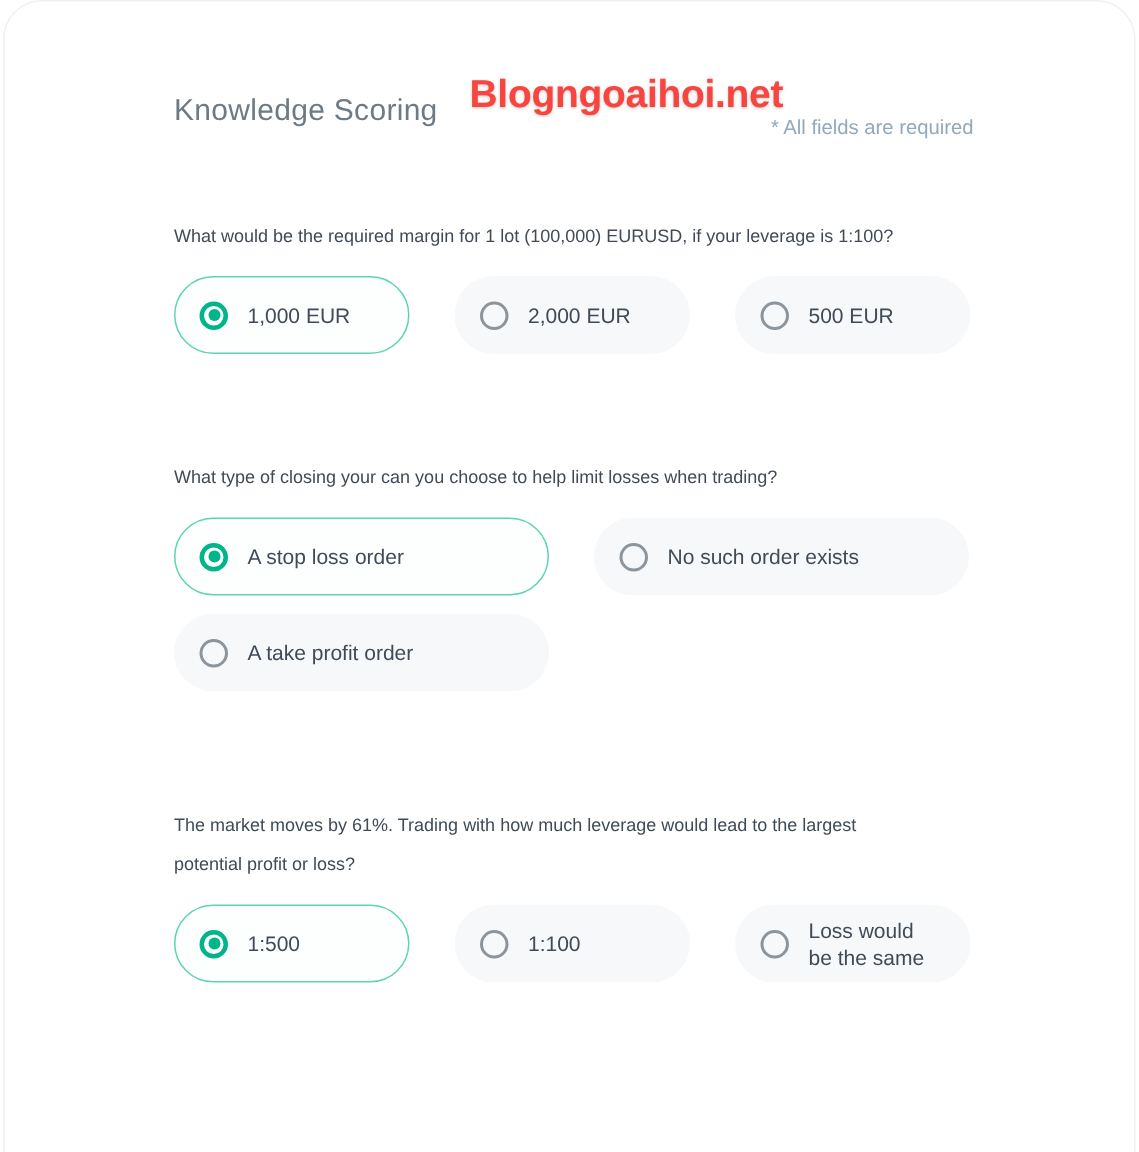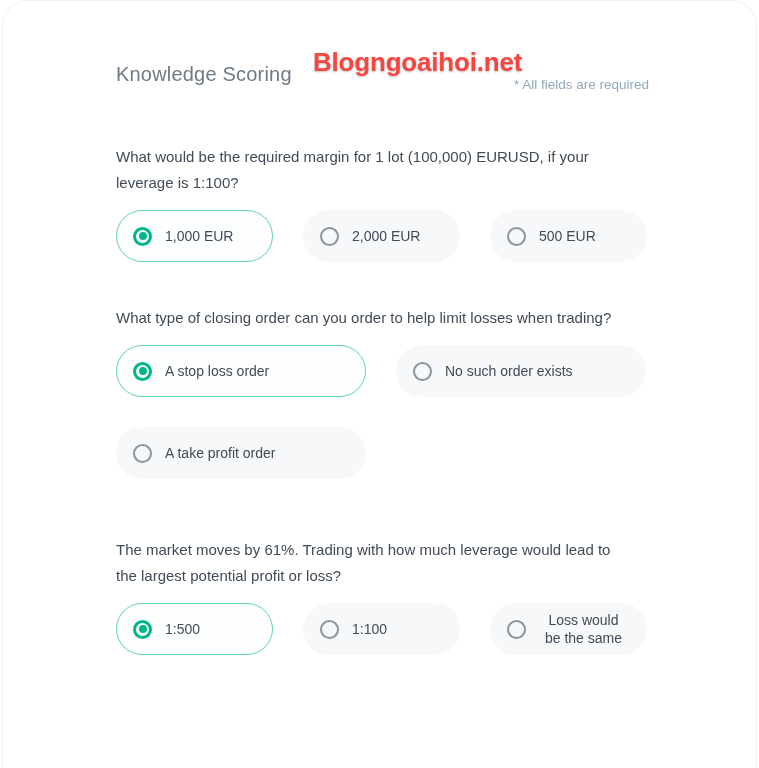--- a/index.html
+++ b/index.html
@@ -72,31 +72,30 @@
     pointer-events: none;
   }
 
   
   .question-block {
     position: absolute;
     left: 113px;
     width: 540px;
   }
   .question-text {
-    font-size: 15px;
+    font-size: 12px;
     line-height: 26px;
     color: #404b57;
     margin: 0 0 14px 0;
     max-width: 500px;
   }
   .options-row {
     display: flex;
     flex-wrap: wrap;
-    gap: 30px 30px;
-    text-align: center;
+    gap: 12px 30px;
   }
 
   
   .option {
     display: flex;
     align-items: center;
     box-sizing: border-box;
     border-radius: 26px;
     background: #f7f8fa;
     border: 1px solid transparent;
@@ -167,21 +166,21 @@
         <span class="option-label">2,000 EUR</span>
       </div>
       <div class="option w-narrow">
         <span class="radio"></span>
         <span class="option-label">500 EUR</span>
       </div>
     </div>
   </div>
 
   <div class="question-block" id="q2" style="top:304px;">
-    <p class="question-text">What type of closing order can you order to help limit losses when trading?</p>
+    <p class="question-text">What type of closing your can you choose to help limit losses when trading?</p>
     <div class="options-row">
       <div class="option w-wide selected">
         <span class="radio"></span>
         <span class="option-label">A stop loss order</span>
       </div>
       <div class="option w-wide">
         <span class="radio"></span>
         <span class="option-label">No such order exists</span>
       </div>
       <div class="option w-wide">

